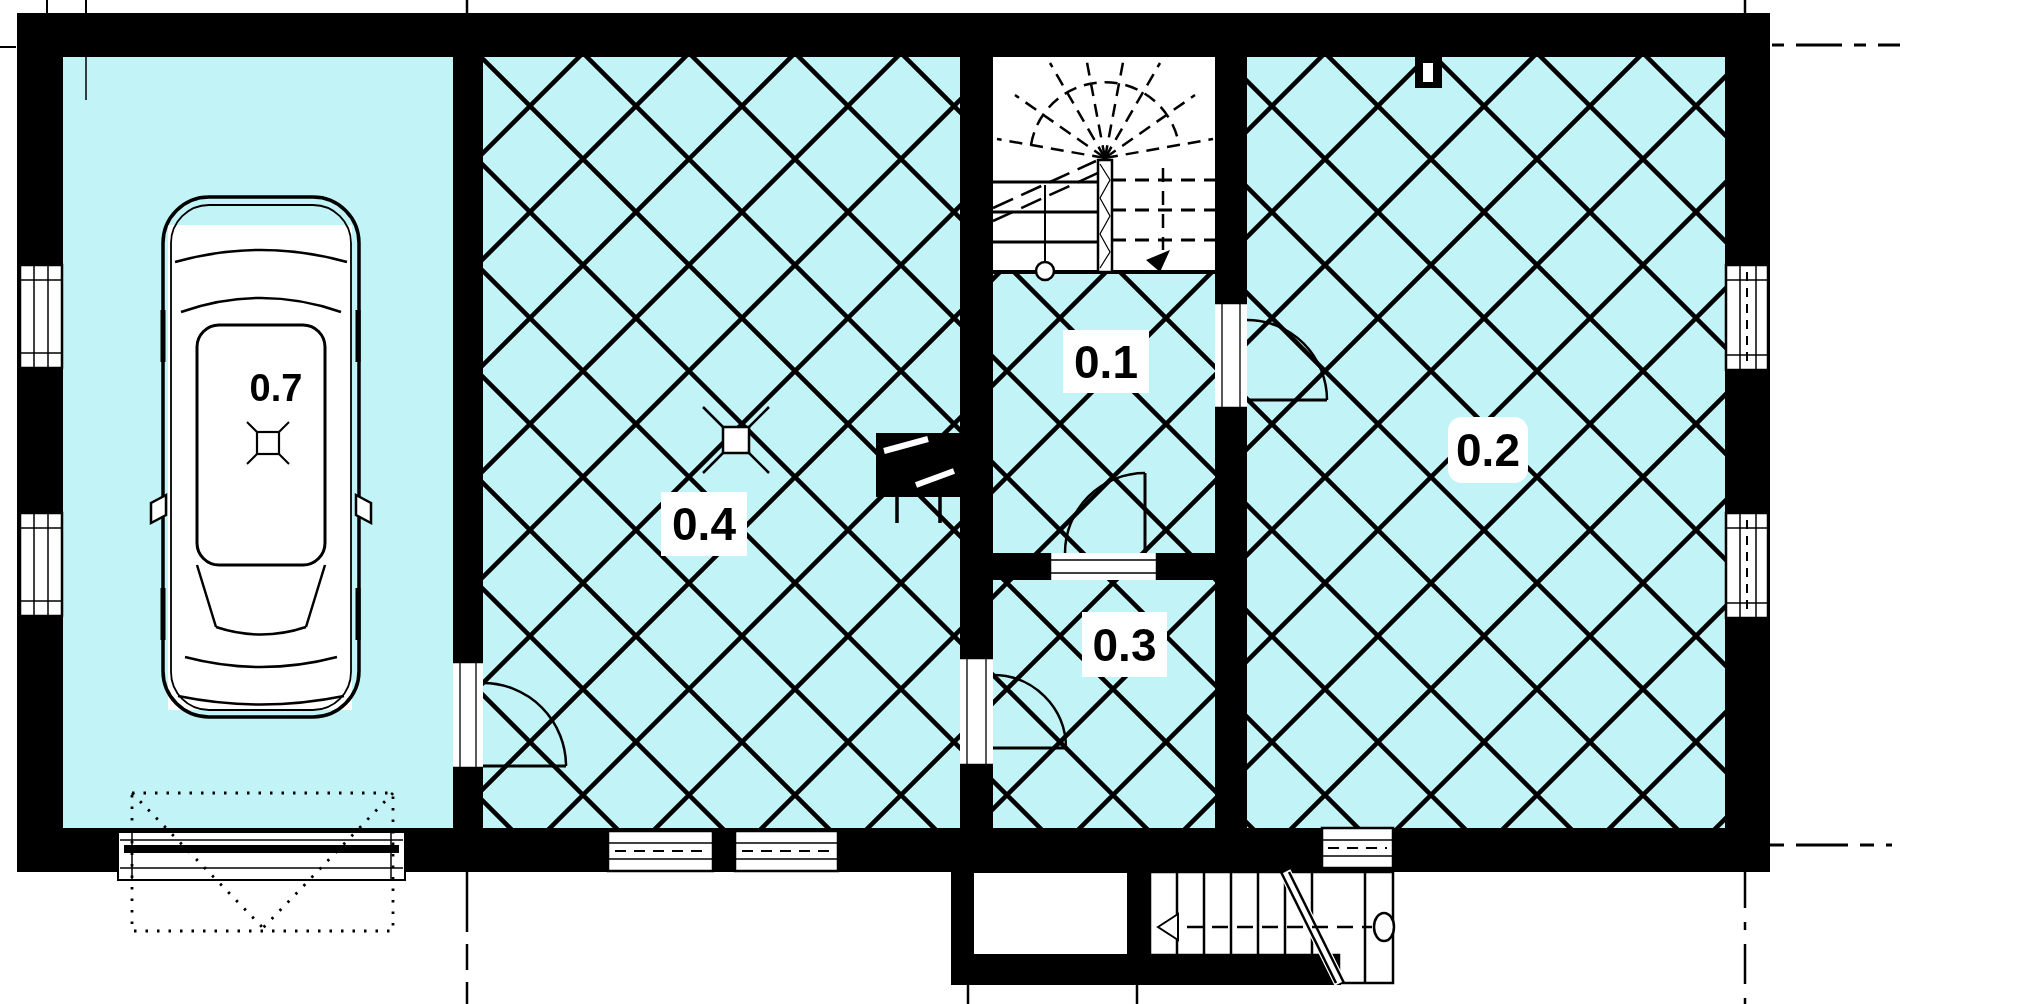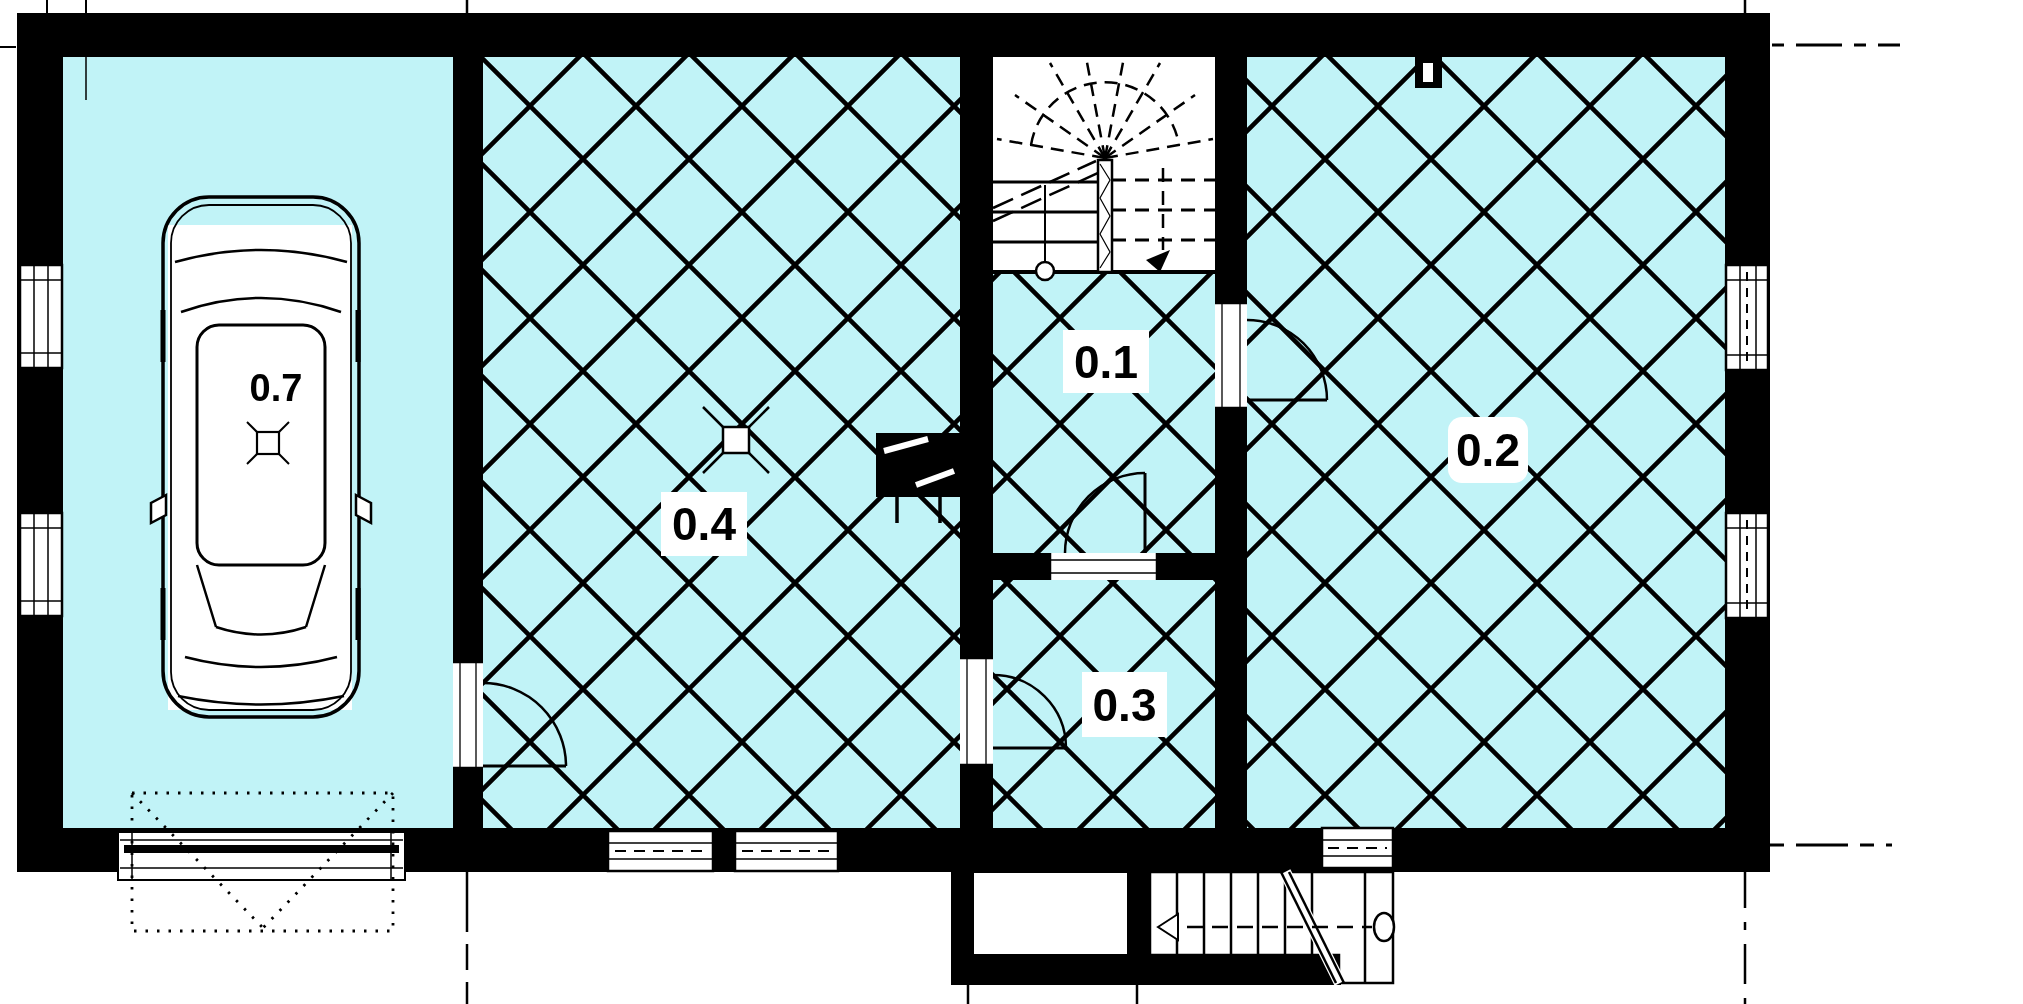--- a/index.html
+++ b/index.html
@@ -269,14 +269,14 @@
     <line x1="1770" y1="845" x2="1892" y2="845" stroke-width="3" stroke-dasharray="14 12 52 12"></line>
     <line x1="968" y1="985" x2="968" y2="1004" stroke-width="2.5"></line>
     <line x1="1137" y1="985" x2="1137" y2="1004" stroke-width="2.5"></line>
   </g>
 </svg>
 
 <div class="room-label lbl-car" style="left:240px;top:366px;width:72px;height:44px;">0.7</div>
 <div class="room-label lbl-big" style="left:661px;top:472px;width:86px;height:64px;margin-top:20px;">0.4</div>
 <div class="room-label lbl-big" style="left:1063px;top:330px;width:86px;height:63px;">0.1</div>
 <div class="room-label lbl-big" style="left:1448px;top:417px;width:80px;height:66px;border-radius:14px;">0.2</div>
-<div class="room-label lbl-big" style="left:1082px;top:672px;width:85px;height:65px;">0.3</div>
+<div class="room-label lbl-big" style="left:1082px;top:612px;width:85px;height:65px;">0.3</div>
 </div>
 
 </body></html>

